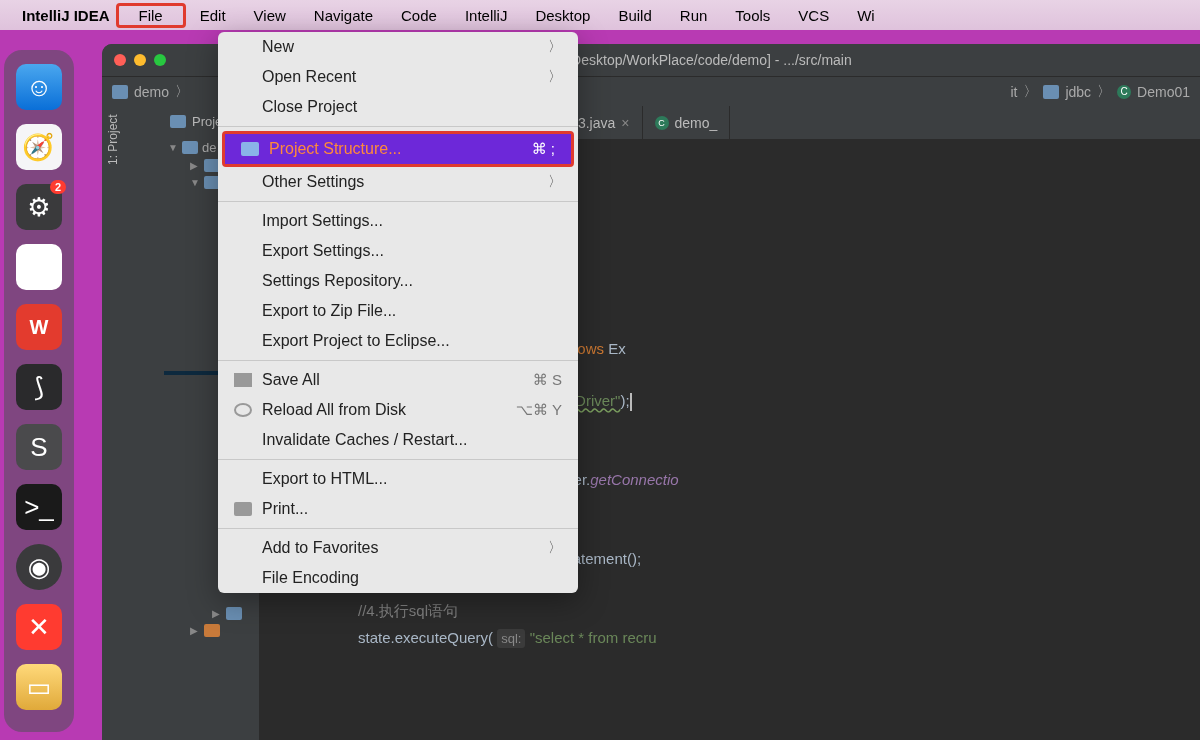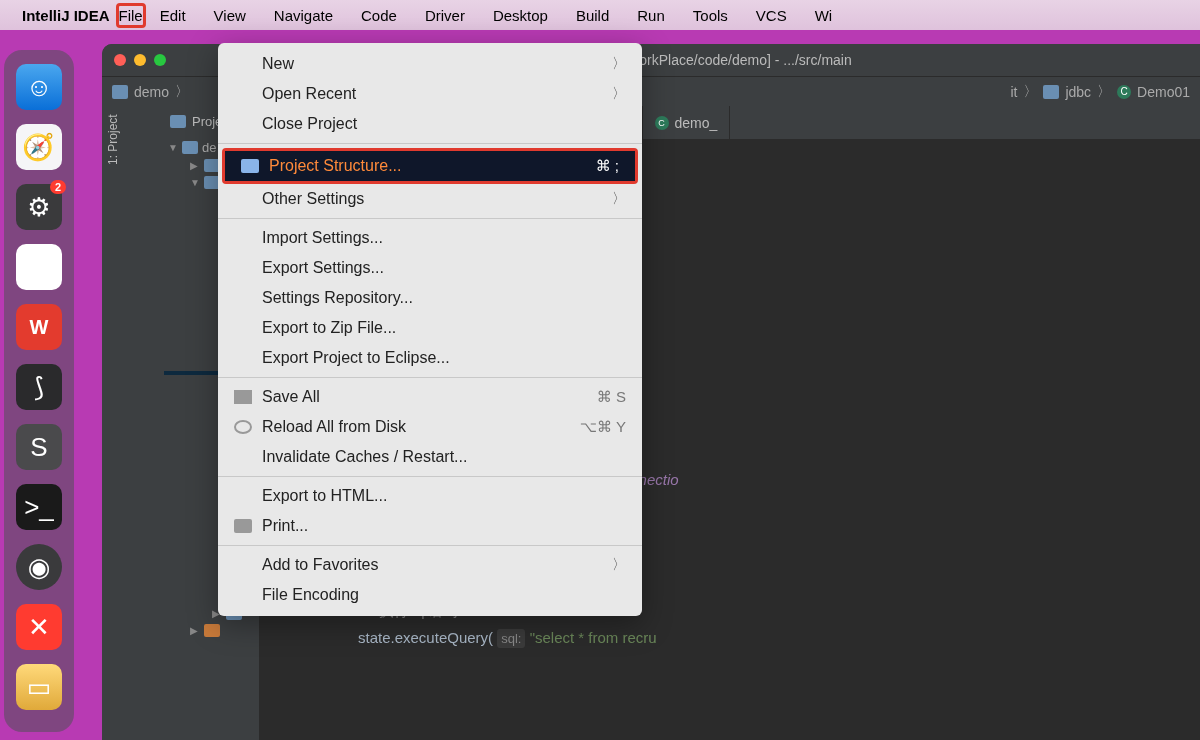--- a/index.html
+++ b/index.html
@@ -3,21 +3,21 @@
 <meta charset="utf-8">
 <style>
 * { margin: 0; padding: 0; box-sizing: border-box; font-family: -apple-system, BlinkMacSystemFont, "Segoe UI", sans-serif; }
 body { width: 1200px; height: 740px; overflow: hidden; background: #b83ab3; position: relative; }
 
 
 .menubar { height: 30px; background: linear-gradient(#e8d3e5, #dfc2dc); display: flex; align-items: center; padding: 0 14px; font-size: 15px; gap: 0; }
 .apple-logo { font-size: 18px; margin-right: 8px; }
 .menubar .app-name { font-weight: 700; margin-right: 6px; }
 .menubar .menu-item { padding: 4px 14px; cursor: default; }
-.menubar .menu-item.active { border: 3px solid #e03a2e; border-radius: 4px; padding: 1px 0; }
+.menubar .menu-item.active { border: 3px solid #e03a2e; border-radius: 4px; padding: 1px 20px; }
 
 
 .dock { position: absolute; left: 4px; top: 50px; width: 70px; bottom: 8px; background: rgba(80,80,85,0.55); border-radius: 18px; display: flex; flex-direction: column; align-items: center; padding: 14px 0; gap: 14px; }
 .dock-icon { width: 46px; height: 46px; border-radius: 10px; display:flex; align-items:center; justify-content:center; font-size:26px; color:#fff; }
 .dock-finder { background: linear-gradient(#4aa7ef,#0a6fd8); }
 .dock-safari { background: #f5f5f7; }
 .dock-settings { background:#3a3a3c; position:relative;}
 .dock-settings::after{content:"2";position:absolute;top:-4px;right:-4px;background:#ff3b30;color:#fff;font-size:11px;font-weight:700;border-radius:8px;padding:1px 5px;}
 .dock-chrome { background:#fff; }
 .dock-wps { background:#e33b2e; font-weight:700; font-size:20px; }
@@ -60,51 +60,51 @@
 .tab-icon { width:14px; height:14px; background:#2d7a5a; border-radius:50%; display:inline-flex;align-items:center;justify-content:center;font-size:9px;color:#fff;}
 
 .code { flex:1; padding:12px 18px; font-family:"JetBrains Mono",Menlo,Consolas,monospace; font-size:15px; line-height:1.75; color:#a9b7c6; position:relative; }
 .gutter-bulb { position:absolute; left:18px; top:218px; font-size:16px; }
 .kw{color:#cc7832;} .str{color:#6a8759;} .com{color:#808080;} .fn{color:#ffc66d;} .it{color:#9876aa;font-style:italic;}
 .underline{text-decoration:underline wavy #7a9e5e;}
 .cursor{border-left:2px solid #bbb;display:inline-block;height:18px;vertical-align:middle;}
 .param-hint{background:#3b3b3b;color:#888;padding:2px 4px;border-radius:3px;font-size:13px;}
 
 
-.file-menu { position:absolute; left:218px; top:43px; width:424px; background:#e8e8e8; border-radius:6px; box-shadow:0 8px 30px rgba(0,0,0,0.35); font-size:16px; color:#222; padding:6px 0; z-index:50; }
+.file-menu { position:absolute; left:218px; top:32px; width:360px; background:#e8e8e8; border-radius:6px; box-shadow:0 8px 30px rgba(0,0,0,0.35); font-size:16px; color:#222; padding:0 0; z-index:50; }
 .file-menu .mi { display:flex; align-items:center; padding:6px 16px 6px 16px; gap:10px; position:relative; }
 .file-menu .mi .lbl { flex:1; }
 .file-menu .mi .arrow { color:#555; font-size:14px; }
 .file-menu .mi .shortcut { color:#777; font-size:15px; }
 .file-menu .sep { height:1px; background:#c8c8c8; margin:4px 0; }
 .file-menu .mi-icon { width:18px; height:14px; display:inline-block; }
 .mi-open-icon{background:#999;border-radius:2px;}
 .mi-save-icon{background:#999;}
 .mi-reload-icon{border:2px solid #999;border-radius:50%;width:14px;height:14px;}
 .mi-print-icon{background:#999;border-radius:2px;}
 .mi-proj-icon{background:#8ab4e8;border-radius:2px;}
-.file-menu .mi.highlight { background:#0f172a; color:#fff; }
+.file-menu .mi.highlight { background:#6d28d9; color:#fff; }
 .file-menu .mi.highlight .lbl { color:#ff8a3a; font-weight:500; }
 .file-menu .mi.highlight .shortcut{ color:#fff; }
 .highlight-box { border:3px solid #e03a2e; border-radius:4px; margin:0 4px; }
 
 .ind{display:inline-block;width:18px;}
 </style>
 </head>
 <body>
 
 <div class="menubar">
   <span class="apple-logo"></span>
   <span class="app-name">IntelliJ IDEA</span>
   <span class="menu-item active">File</span>
   <span class="menu-item">Edit</span>
   <span class="menu-item">View</span>
   <span class="menu-item">Navigate</span>
   <span class="menu-item">Code</span>
-  <span class="menu-item">Driver</span>
+  <span class="menu-item">IntelliJ</span>
   <span class="menu-item">Desktop</span>
   <span class="menu-item">Build</span>
   <span class="menu-item">Run</span>
   <span class="menu-item">Tools</span>
   <span class="menu-item">VCS</span>
   <span class="menu-item">Wi</span>
 </div>
 
 <div class="dock">
   <div class="dock-icon dock-finder">☺</div>

